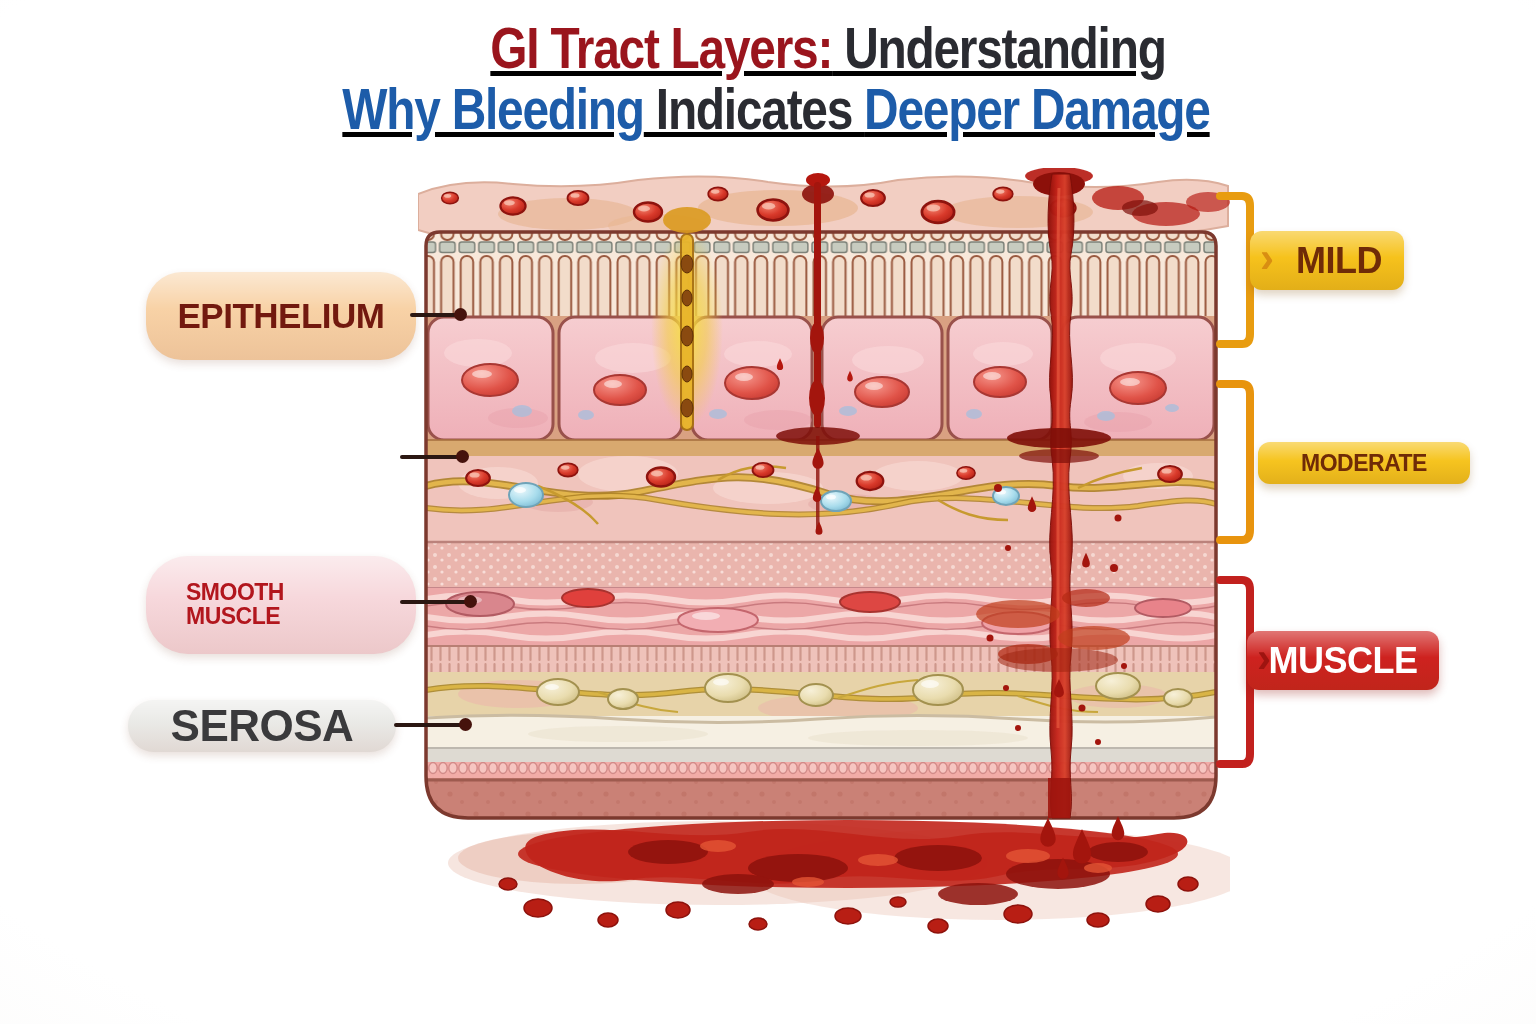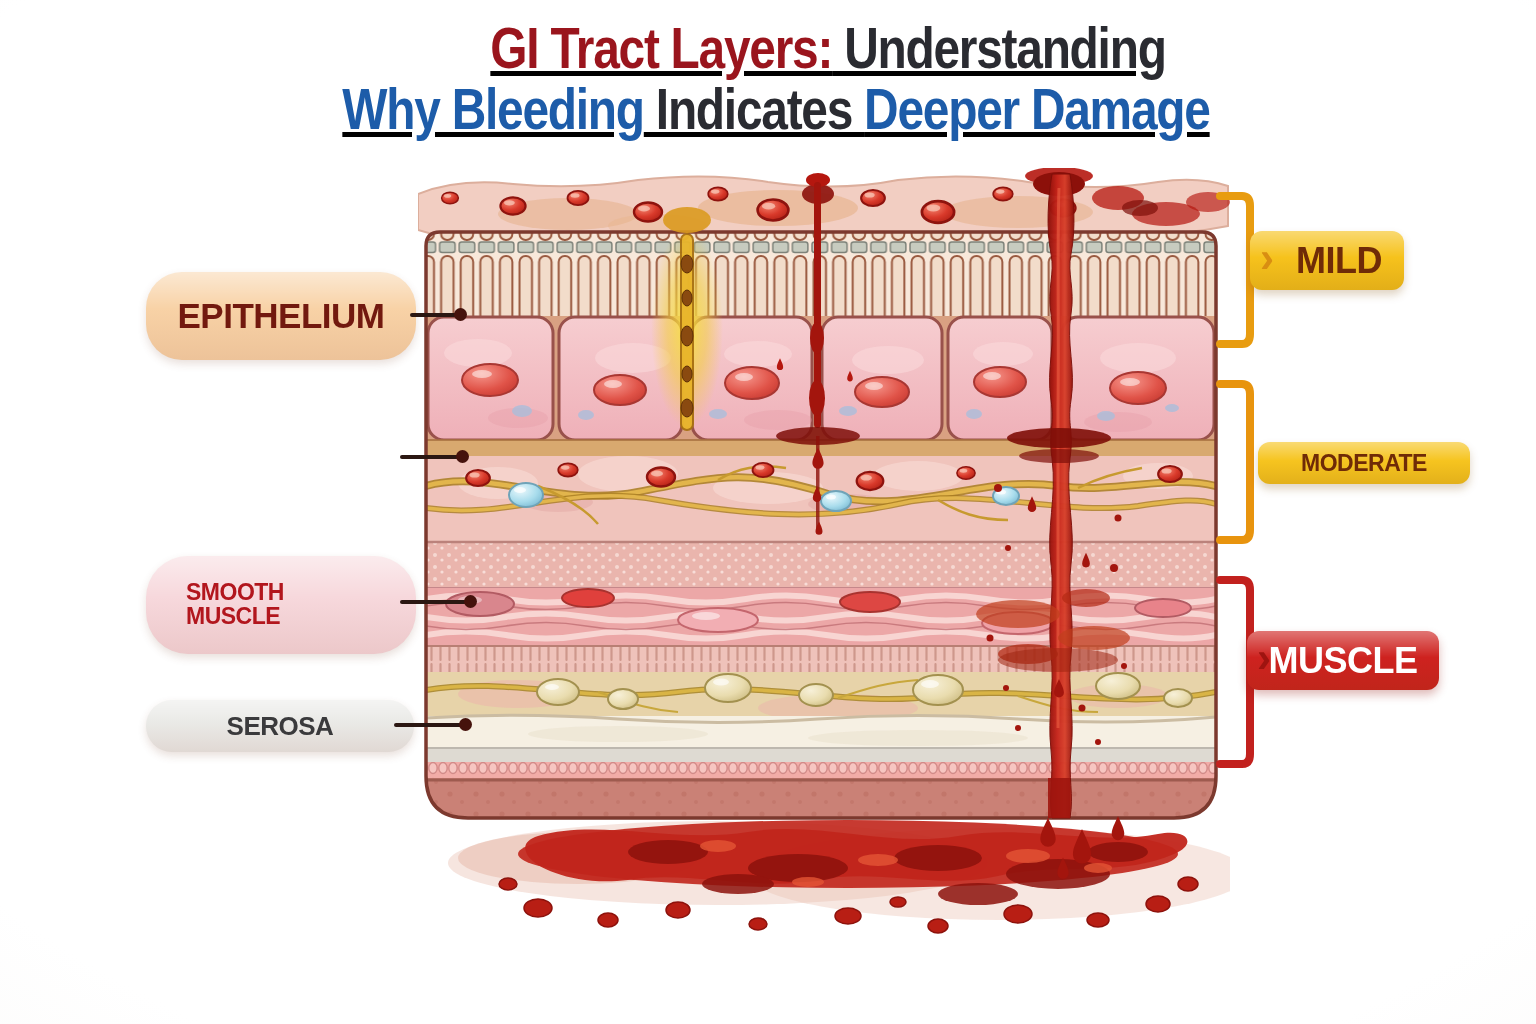--- a/index.html
+++ b/index.html
@@ -14,21 +14,21 @@
   .title-line2{transform:translateX(8px) scaleX(.84);}
 
   
   .layer-pill{position:absolute;display:flex;align-items:center;justify-content:center;
     font-weight:bold;letter-spacing:-0.5px;
     box-shadow:0 4px 8px rgba(120,60,40,.16);
     background-image:linear-gradient(180deg,rgba(255,255,255,.5),rgba(255,255,255,0) 42%,rgba(140,60,40,.10));}
   .pill-epithelium{left:146px;top:272px;width:270px;height:88px;font-size:35px;border-radius:36px;}
   .pill-connective{left:146px;top:412px;width:270px;height:96px;font-size:33px;line-height:1.04;border-radius:32px;padding:0 26px;box-sizing:border-box;}
   .pill-smooth{left:146px;top:556px;width:270px;height:98px;font-size:23px;line-height:1.04;border-radius:42px;padding:0 40px;box-sizing:border-box;}
-  .pill-serosa{left:146px;top:700px;width:268px;height:52px;font-size:26px;border-radius:26px;}
+  .pill-serosa{left:128px;top:700px;width:268px;height:52px;font-size:44px;border-radius:26px;}
 
   .pointer-line{position:absolute;height:4px;border-radius:2px;}
   .pointer-dot{position:absolute;width:13px;height:13px;border-radius:50%;}
 
   
   .sev-bracket{position:absolute;}
   .sev-pill{position:absolute;display:flex;align-items:center;justify-content:center;
     font-weight:bold;border-radius:12px;letter-spacing:-0.5px;
     box-shadow:0 5px 9px rgba(130,85,15,.25);
     background-image:linear-gradient(180deg,rgba(255,255,255,.38),rgba(255,255,255,0) 45%,rgba(110,55,0,.14));}

